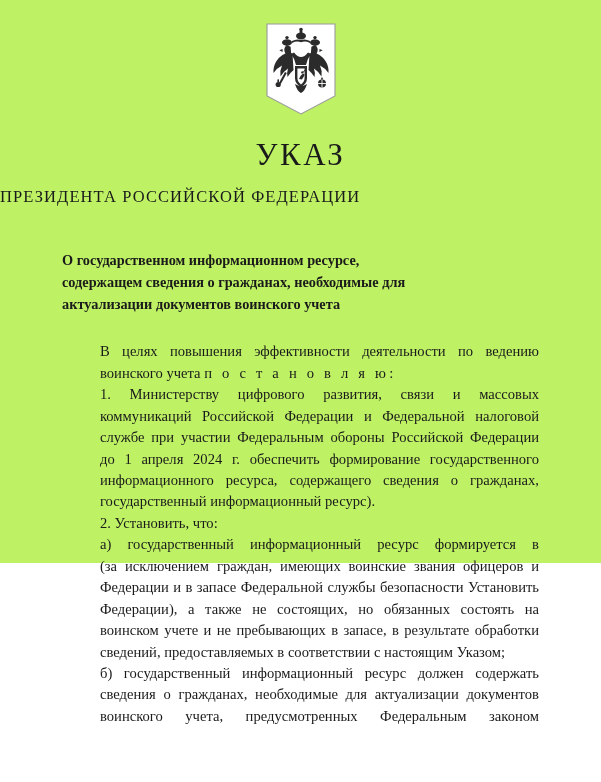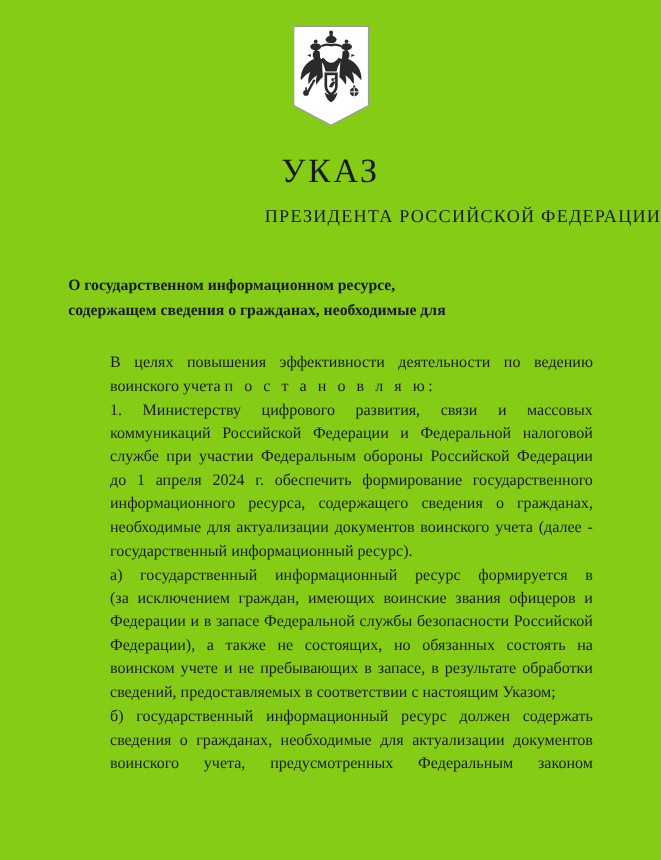--- a/index.html
+++ b/index.html
@@ -13,22 +13,22 @@
     height: 782px;
     overflow: hidden;
     font-family: "Liberation Serif", "DejaVu Serif", serif;
     color: #1a1a1a;
     -webkit-font-smoothing: antialiased;
   }
 
   .page {
     position: relative;
     width: 601px;
-    height: 782px;
-    background: #84cc16;
+    height: 563px;
+    background: #bef264;
     box-sizing: border-box;
   }
 
   
   .emblem-wrap {
     display: flex;
     justify-content: center;
     padding-top: 22px;
   }
   .emblem {
@@ -41,21 +41,21 @@
   .doc-title {
     text-align: center;
     font-size: 31px;
     letter-spacing: 2.5px;
     font-weight: 400;
     margin: 22px 0 0 0;
     line-height: 1.1;
     font-family: "Liberation Serif", "DejaVu Serif", serif;
   }
   .doc-subtitle {
-    text-align: right;
+    text-align: left;
     font-size: 16.5px;
     letter-spacing: 1.1px;
     font-weight: 400;
     margin: 16px 0 0 0;
     line-height: 1.1;
   }
 
   .decree-heading {
     margin: 44px 62px 0 62px;
     font-weight: bold;
@@ -148,44 +148,47 @@
     </svg>
   </div>
 
   <h1 class="doc-title">УКАЗ</h1>
 
   <h2 class="doc-subtitle">ПРЕЗИДЕНТА РОССИЙСКОЙ ФЕДЕРАЦИИ</h2>
 
   <div class="decree-heading">
     <span class="hl">О государственном информационном ресурсе,</span>
     <span class="hl">содержащем сведения о гражданах, необходимые для</span>
+    <span class="hl">актуализации документов воинского учета</span>
   </div>
 
   <div class="body-text">
 
     <p class="para">
       <span class="jline ind">В целях повышения эффективности деятельности по ведению</span>
       <span class="jline last"><span>воинского учета </span><span class="spaced">п о с т а н о в л я ю:</span></span>
     </p>
 
     <p class="para">
       <span class="jline ind">1. Министерству цифрового развития, связи и массовых</span>
       <span class="jline">коммуникаций Российской Федерации и Федеральной налоговой</span>
       <span class="jline">службе при участии Федеральным обороны Российской Федерации</span>
       <span class="jline">до 1 апреля 2024 г. обеспечить формирование государственного</span>
       <span class="jline">информационного ресурса, содержащего сведения о гражданах,</span>
-      <span class="jline">необходимые для актуализации документов воинского учета (далее -</span>
       <span class="jline last">государственный информационный ресурс).</span>
     </p>
 
+    <p class="para">
+      <span class="jline last ind">2. Установить, что:</span>
+    </p>
 
     <p class="para">
       <span class="jline ind">а) государственный информационный ресурс формируется в</span>
       <span class="jline">(за исключением граждан, имеющих воинские звания офицеров и</span>
-      <span class="jline">Федерации и в запасе Федеральной службы безопасности Российской</span>
+      <span class="jline">Федерации и в запасе Федеральной службы безопасности Установить</span>
       <span class="jline">Федерации), а также не состоящих, но обязанных состоять на</span>
       <span class="jline">воинском учете и не пребывающих в запасе, в результате обработки</span>
       <span class="jline last">сведений, предоставляемых в соответствии с настоящим Указом;</span>
     </p>
 
     <p class="para">
       <span class="jline ind">б) государственный информационный ресурс должен содержать</span>
       <span class="jline">сведения о гражданах, необходимые для актуализации документов</span>
       <span class="jline">воинского учета, предусмотренных Федеральным законом</span>
 

